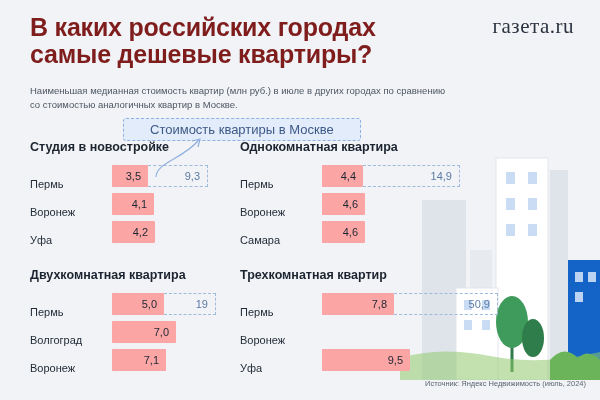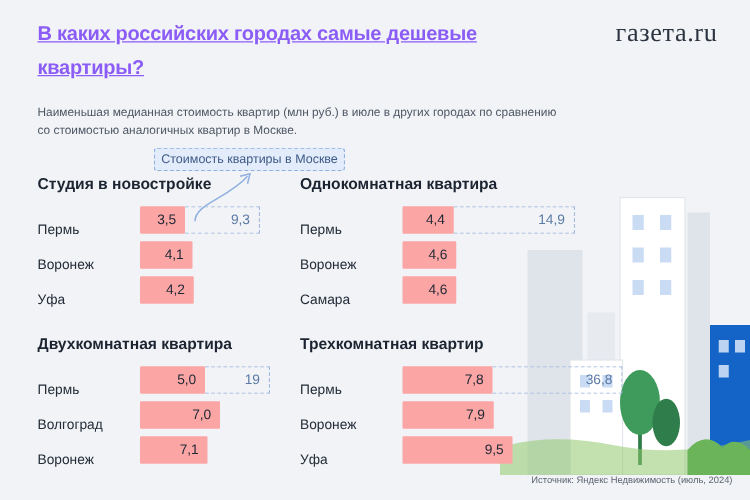--- a/index.html
+++ b/index.html
@@ -8,39 +8,38 @@
     background:#f2f4f7;
     font-family:"Liberation Sans", sans-serif;
     color:#1c2430;
     position:relative;
   }
   .page{position:relative;width:600px;height:400px;overflow:hidden;background:#f1f3f6;}
 
   
   .title{
     position:absolute;left:30px;top:14px;width:400px;
-    font-size:16px;line-height:27px;font-weight:bold;color:#8b5cf6;
+    font-size:25px;line-height:27px;font-weight:bold;color:#7f1d1d;
     letter-spacing:-0.2px;
-    text-decoration:underline;
   }
   .brand{
     position:absolute;right:26px;top:14px;
     font-family:"Liberation Serif", serif;
     font-size:21px;color:#2b3440;letter-spacing:0.5px;
   }
   .subtitle{
     position:absolute;left:30px;top:84px;width:420px;
     font-size:9.5px;line-height:14px;color:#4d5663;
   }
 
   
   .pill{
     position:absolute;left:123px;top:118px;
     background:#e3ecfb;border:1px dashed #8fb0e0;border-radius:3px;
-    padding:3px 5px;font-size:10px;color:#3d5a86;white-space:nowrap;
+    padding:3px 26px;font-size:13px;color:#3d5a86;white-space:nowrap;
   }
   .pointer{
     position:absolute;left:152px;top:135px;width:60px;height:46px;
     pointer-events:none;
   }
 
   
   .block{position:absolute;}
   .block h3{
     margin:0 0 8px 0;font-size:12.5px;font-weight:bold;color:#1b2430;
@@ -185,28 +184,25 @@
       </div>
     </div>
   </div>
 
   <div class="block" style="left:240px;top:268px;">
     <h3>Трехкомнатная квартир</h3>
     <div class="row">
       <div class="city">Пермь</div>
       <div class="barwrap">
         <div class="bar" style="width:72px">7,8</div>
-        <div class="ghost" style="width:104px">36,8</div>
-      </div>
-    </div>
-    <div class="row">
-      <div class="city">Воронеж</div>
-      <div class="barwrap">
-        <div class="bar" style="width:73px">7,9</div>
-      </div>
+        <div class="ghost" style="width:104px">50,9</div>
+      </div>
+    </div>
+    <div class="row">
+      <div class="city">Воронеж</div>
     </div>
     <div class="row">
       <div class="city">Уфа</div>
       <div class="barwrap">
         <div class="bar" style="width:88px">9,5</div>
       </div>
     </div>
   </div>
 
 </div>

